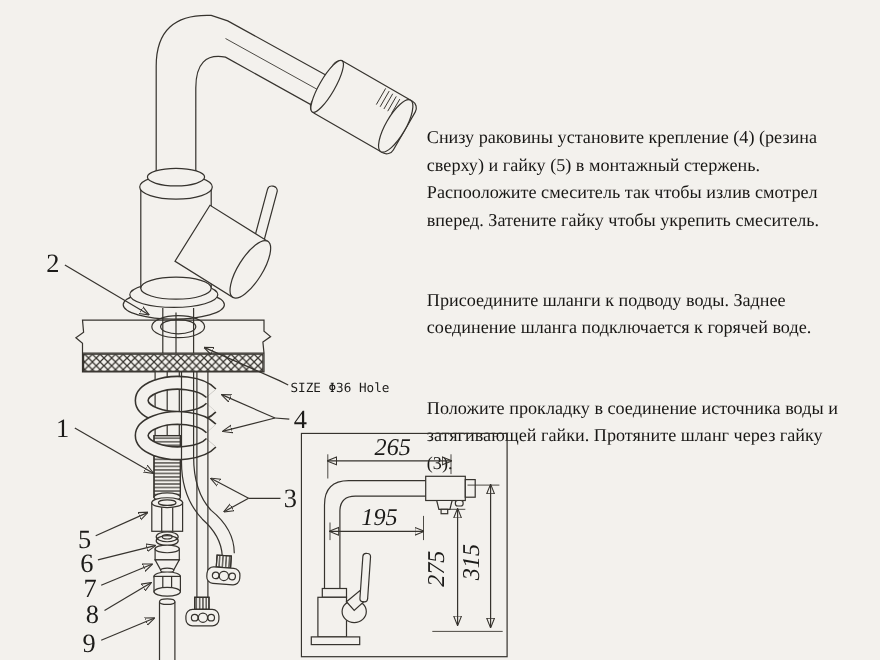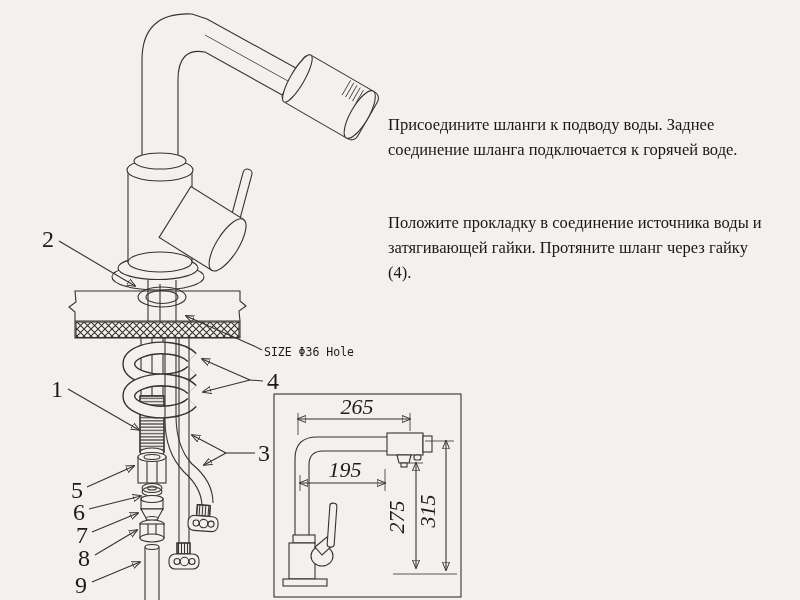--- a/index.html
+++ b/index.html
@@ -167,25 +167,29 @@
     <text class="num" x="273" y="389">4</text>
     <text class="num" x="77" y="498">5</text>
     <text class="num" x="79" y="520">6</text>
     <text class="num" x="82" y="543">7</text>
     <text class="num" x="84" y="566">8</text>
     <text class="num" x="81" y="593">9</text>
     <text class="cad" x="264" y="356">SIZE Φ36 Hole</text>
   </svg>
 
   <div class="instructions">
+    <p>Снизу раковины установите крепление (4) (резина
+сверху) и гайку (5) в монтажный стержень.
+Распооложите смеситель так чтобы излив смотрел
+вперед. Затените гайку чтобы укрепить смеситель.</p>
     <p>Присоедините шланги к подводу воды. Заднее
 соединение шланга подключается к горячей воде.</p>
     <p>Положите прокладку в соединение источника воды и
 затягивающей гайки. Протяните шланг через гайку
-(4).</p>
+(3).</p>
   </div>
 
   <svg class="dimbox" style="left:273px;top:393px" width="190" height="206" viewBox="0 0 190 206">
     <rect x="1" y="1" width="187" height="203"></rect>
 
     <g>
       <path d="M22,150 V66 Q22,44 44,44 L116,44"></path>
       <path d="M36,150 V72 Q36,58 50,58 L116,58"></path>
       <rect class="f" x="114" y="40" width="36" height="22"></rect>
       <rect class="f" x="150" y="43" width="9" height="16"></rect>

